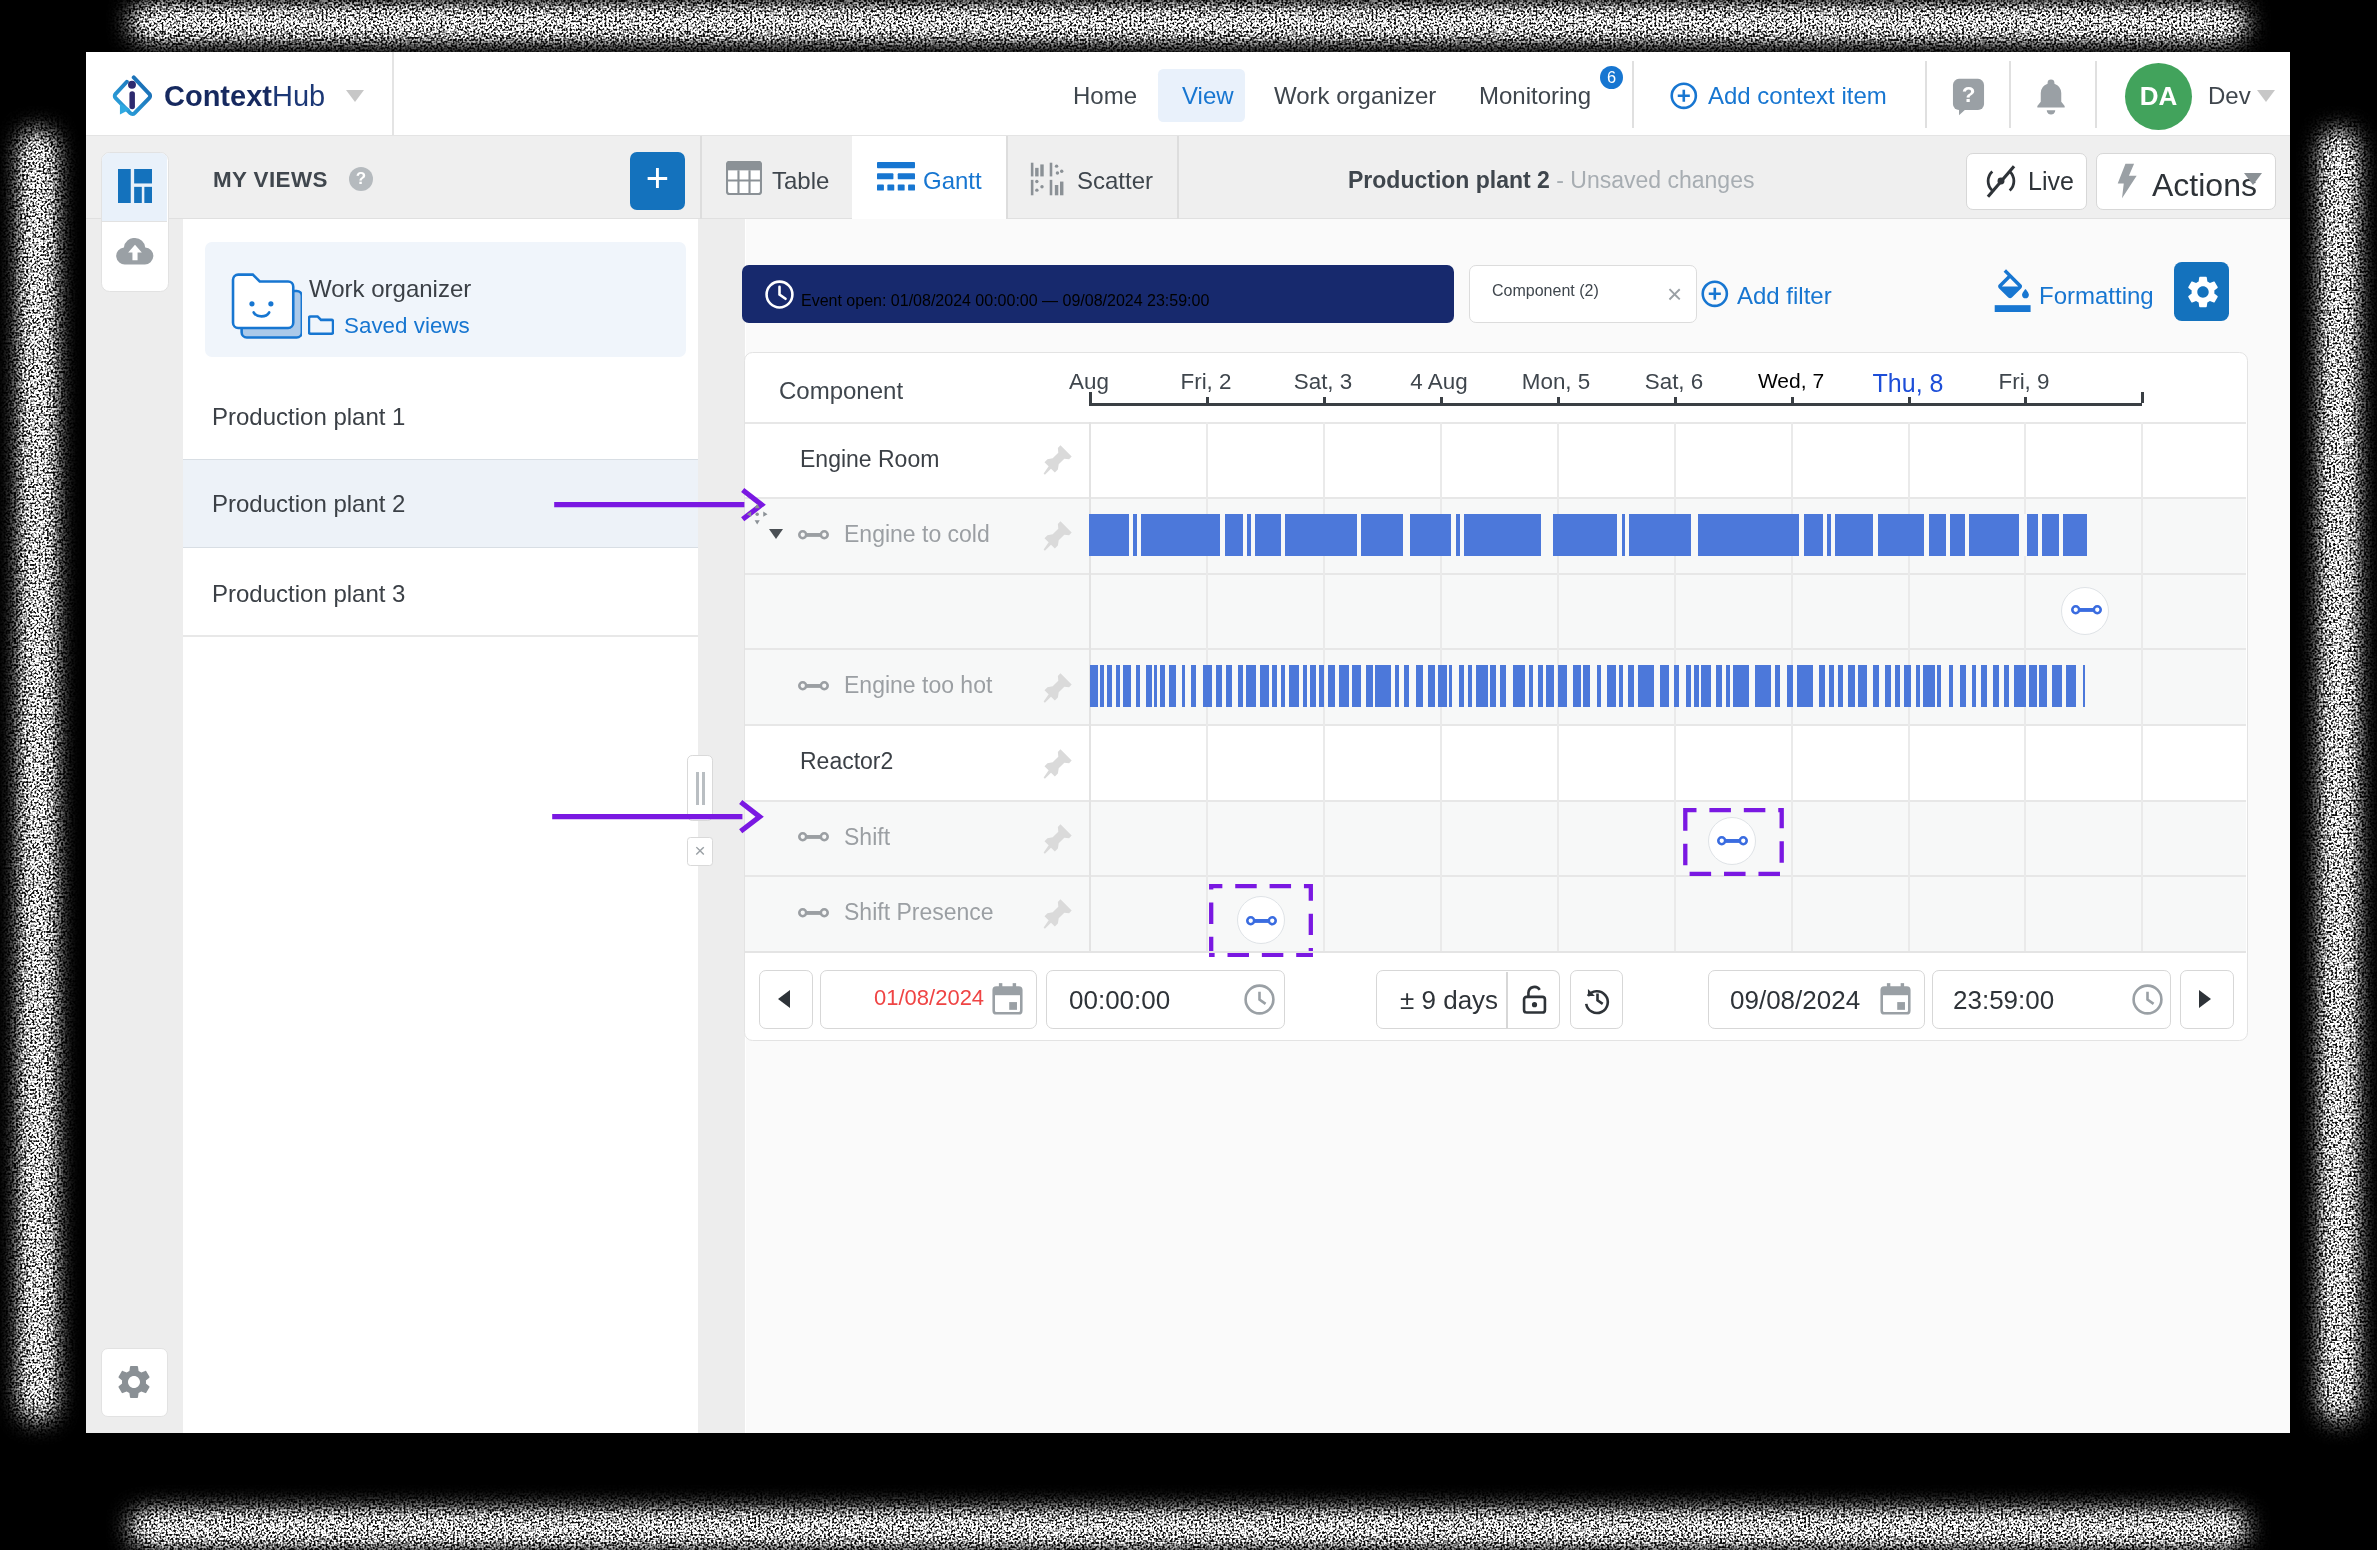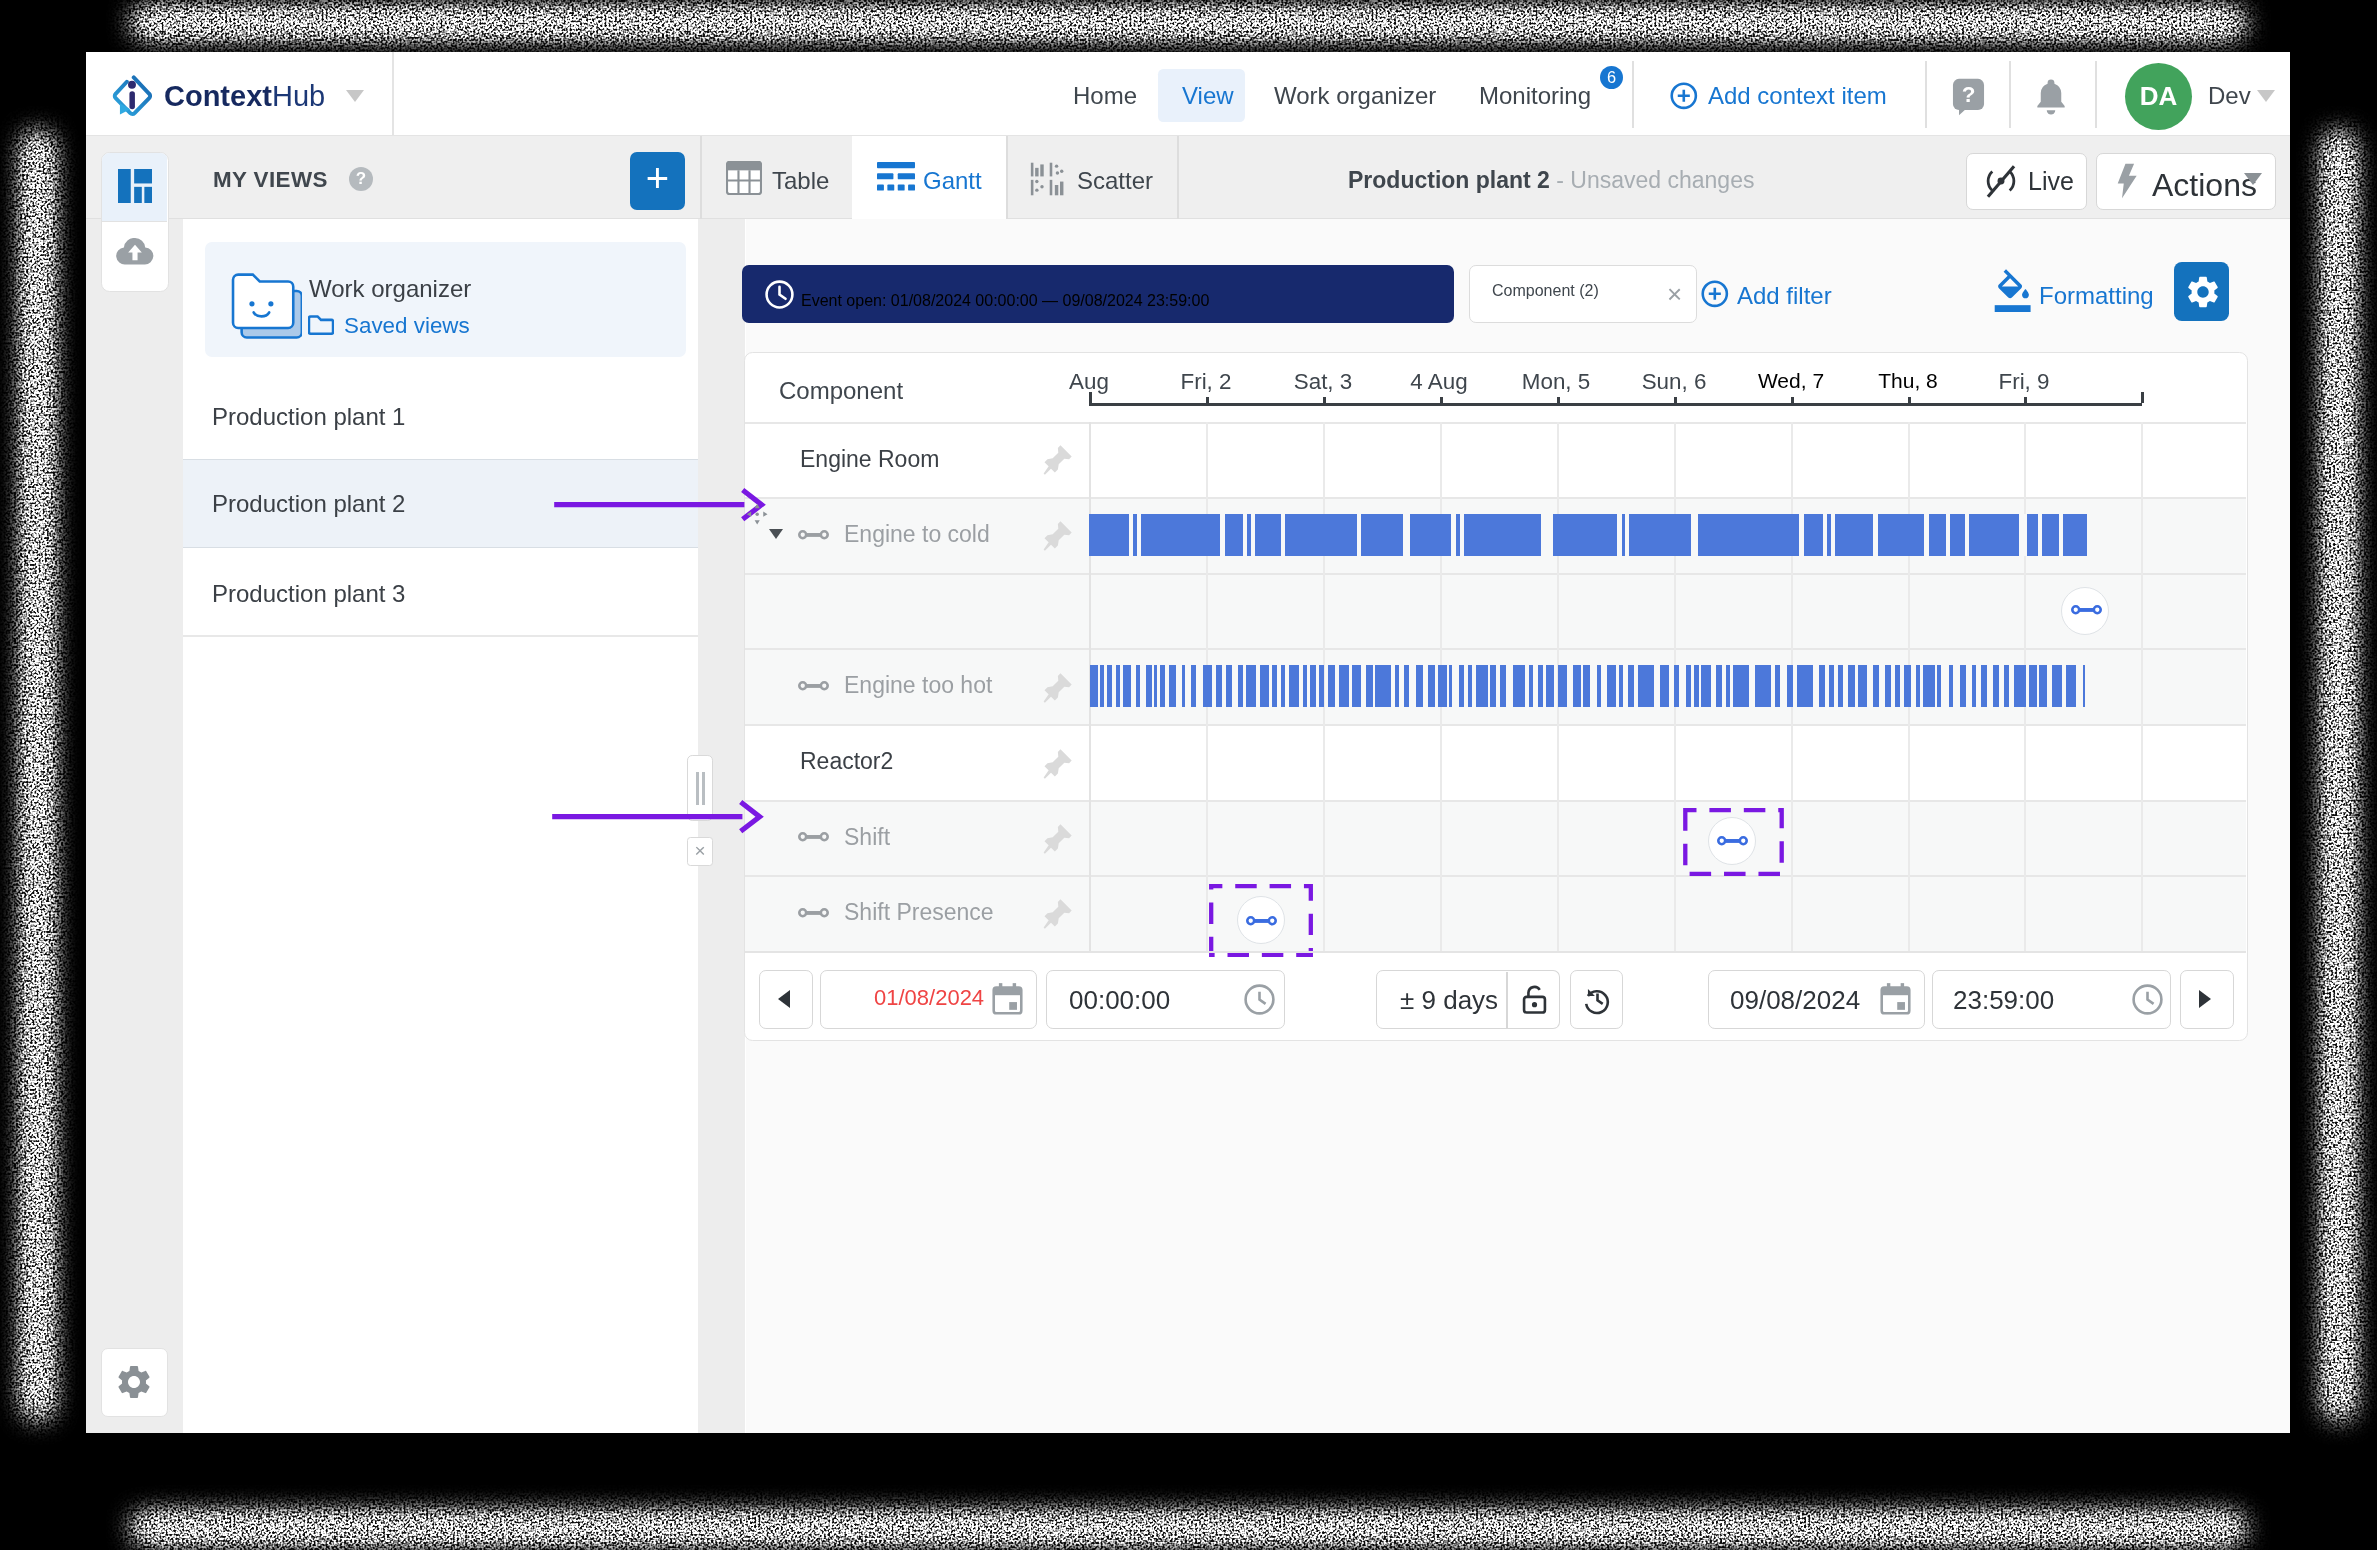--- a/index.html
+++ b/index.html
@@ -249,23 +249,23 @@
 <div class="ab" style="left:1588px;top:345px;width:2.6px;height:6.9px;background:#3a3f44"></div>
 <div class="ab" style="left:1705px;top:345px;width:2.6px;height:6.9px;background:#3a3f44"></div>
 <div class="ab" style="left:1822px;top:345px;width:2.6px;height:6.9px;background:#3a3f44"></div>
 <div class="ab" style="left:1938px;top:345px;width:2.6px;height:6.9px;background:#3a3f44"></div>
 <div class="ab" style="left:2055px;top:340px;width:2.6px;height:11.2px;background:#3a3f44"></div>
 <div class="txt" style="left:1003px;top:317px;font-size:22.4px;color:#3f464d;transform:translateX(-50%)">Aug</div>
 <div class="txt" style="left:1120px;top:317px;font-size:22.4px;color:#3f464d;transform:translateX(-50%)">Fri, 2</div>
 <div class="txt" style="left:1237px;top:317px;font-size:22.4px;color:#3f464d;transform:translateX(-50%)">Sat, 3</div>
 <div class="txt" style="left:1353px;top:317px;font-size:22.4px;color:#3f464d;transform:translateX(-50%)">4 Aug</div>
 <div class="txt" style="left:1470px;top:317px;font-size:22.4px;color:#3f464d;transform:translateX(-50%)">Mon, 5</div>
-<div class="txt" style="left:1588px;top:317px;font-size:22.4px;color:#3f464d;transform:translateX(-50%)">Sun, 6</div>
+<div class="txt" style="left:1588px;top:317px;font-size:22.4px;color:#3f464d;transform:translateX(-50%)">Sat, 6</div>
 <div class="txt" style="left:1705px;top:317px;font-size:21px;color:#000000;transform:translateX(-50%)">Wed, 7</div>
-<div class="txt" style="left:1822px;top:317px;font-size:21px;color:#000000;transform:translateX(-50%)">Thu, 8</div>
+<div class="txt" style="left:1822px;top:317px;font-size:25px;color:#1d4ed8;transform:translateX(-50%)">Thu, 8</div>
 <div class="txt" style="left:1938px;top:317px;font-size:22.4px;color:#3f464d;transform:translateX(-50%)">Fri, 9</div>
 <div class="txt" style="left:693px;top:325px;font-size:24px;color:#3f464d">Component</div>
 <div class="txt" style="left:714px;top:394px;font-size:23px;color:#3b4046">Engine Room</div>
 <svg class="ab" style="left:952px;top:389px" width="38" height="38" viewBox="0 0 44 44">
 <g fill="#dadada">
 <path d="M26 5 L39 18 L36 21 L30.5 20.5 L24 27 L23 33 L19.5 36.5 L7.5 24.5 L11 21 L17 20 L23.5 13.5 L23 8 Z"></path>
 <path d="M14 27 L17 30 L8 39 L6.5 37.5 Z"></path>
 </g>
     </svg>
 <div class="ab" style="left:683px;top:477px;width:0;height:0;border-left:7.8px solid transparent;border-right:7.8px solid transparent;border-top:10.3px solid #4a4f54"></div>

